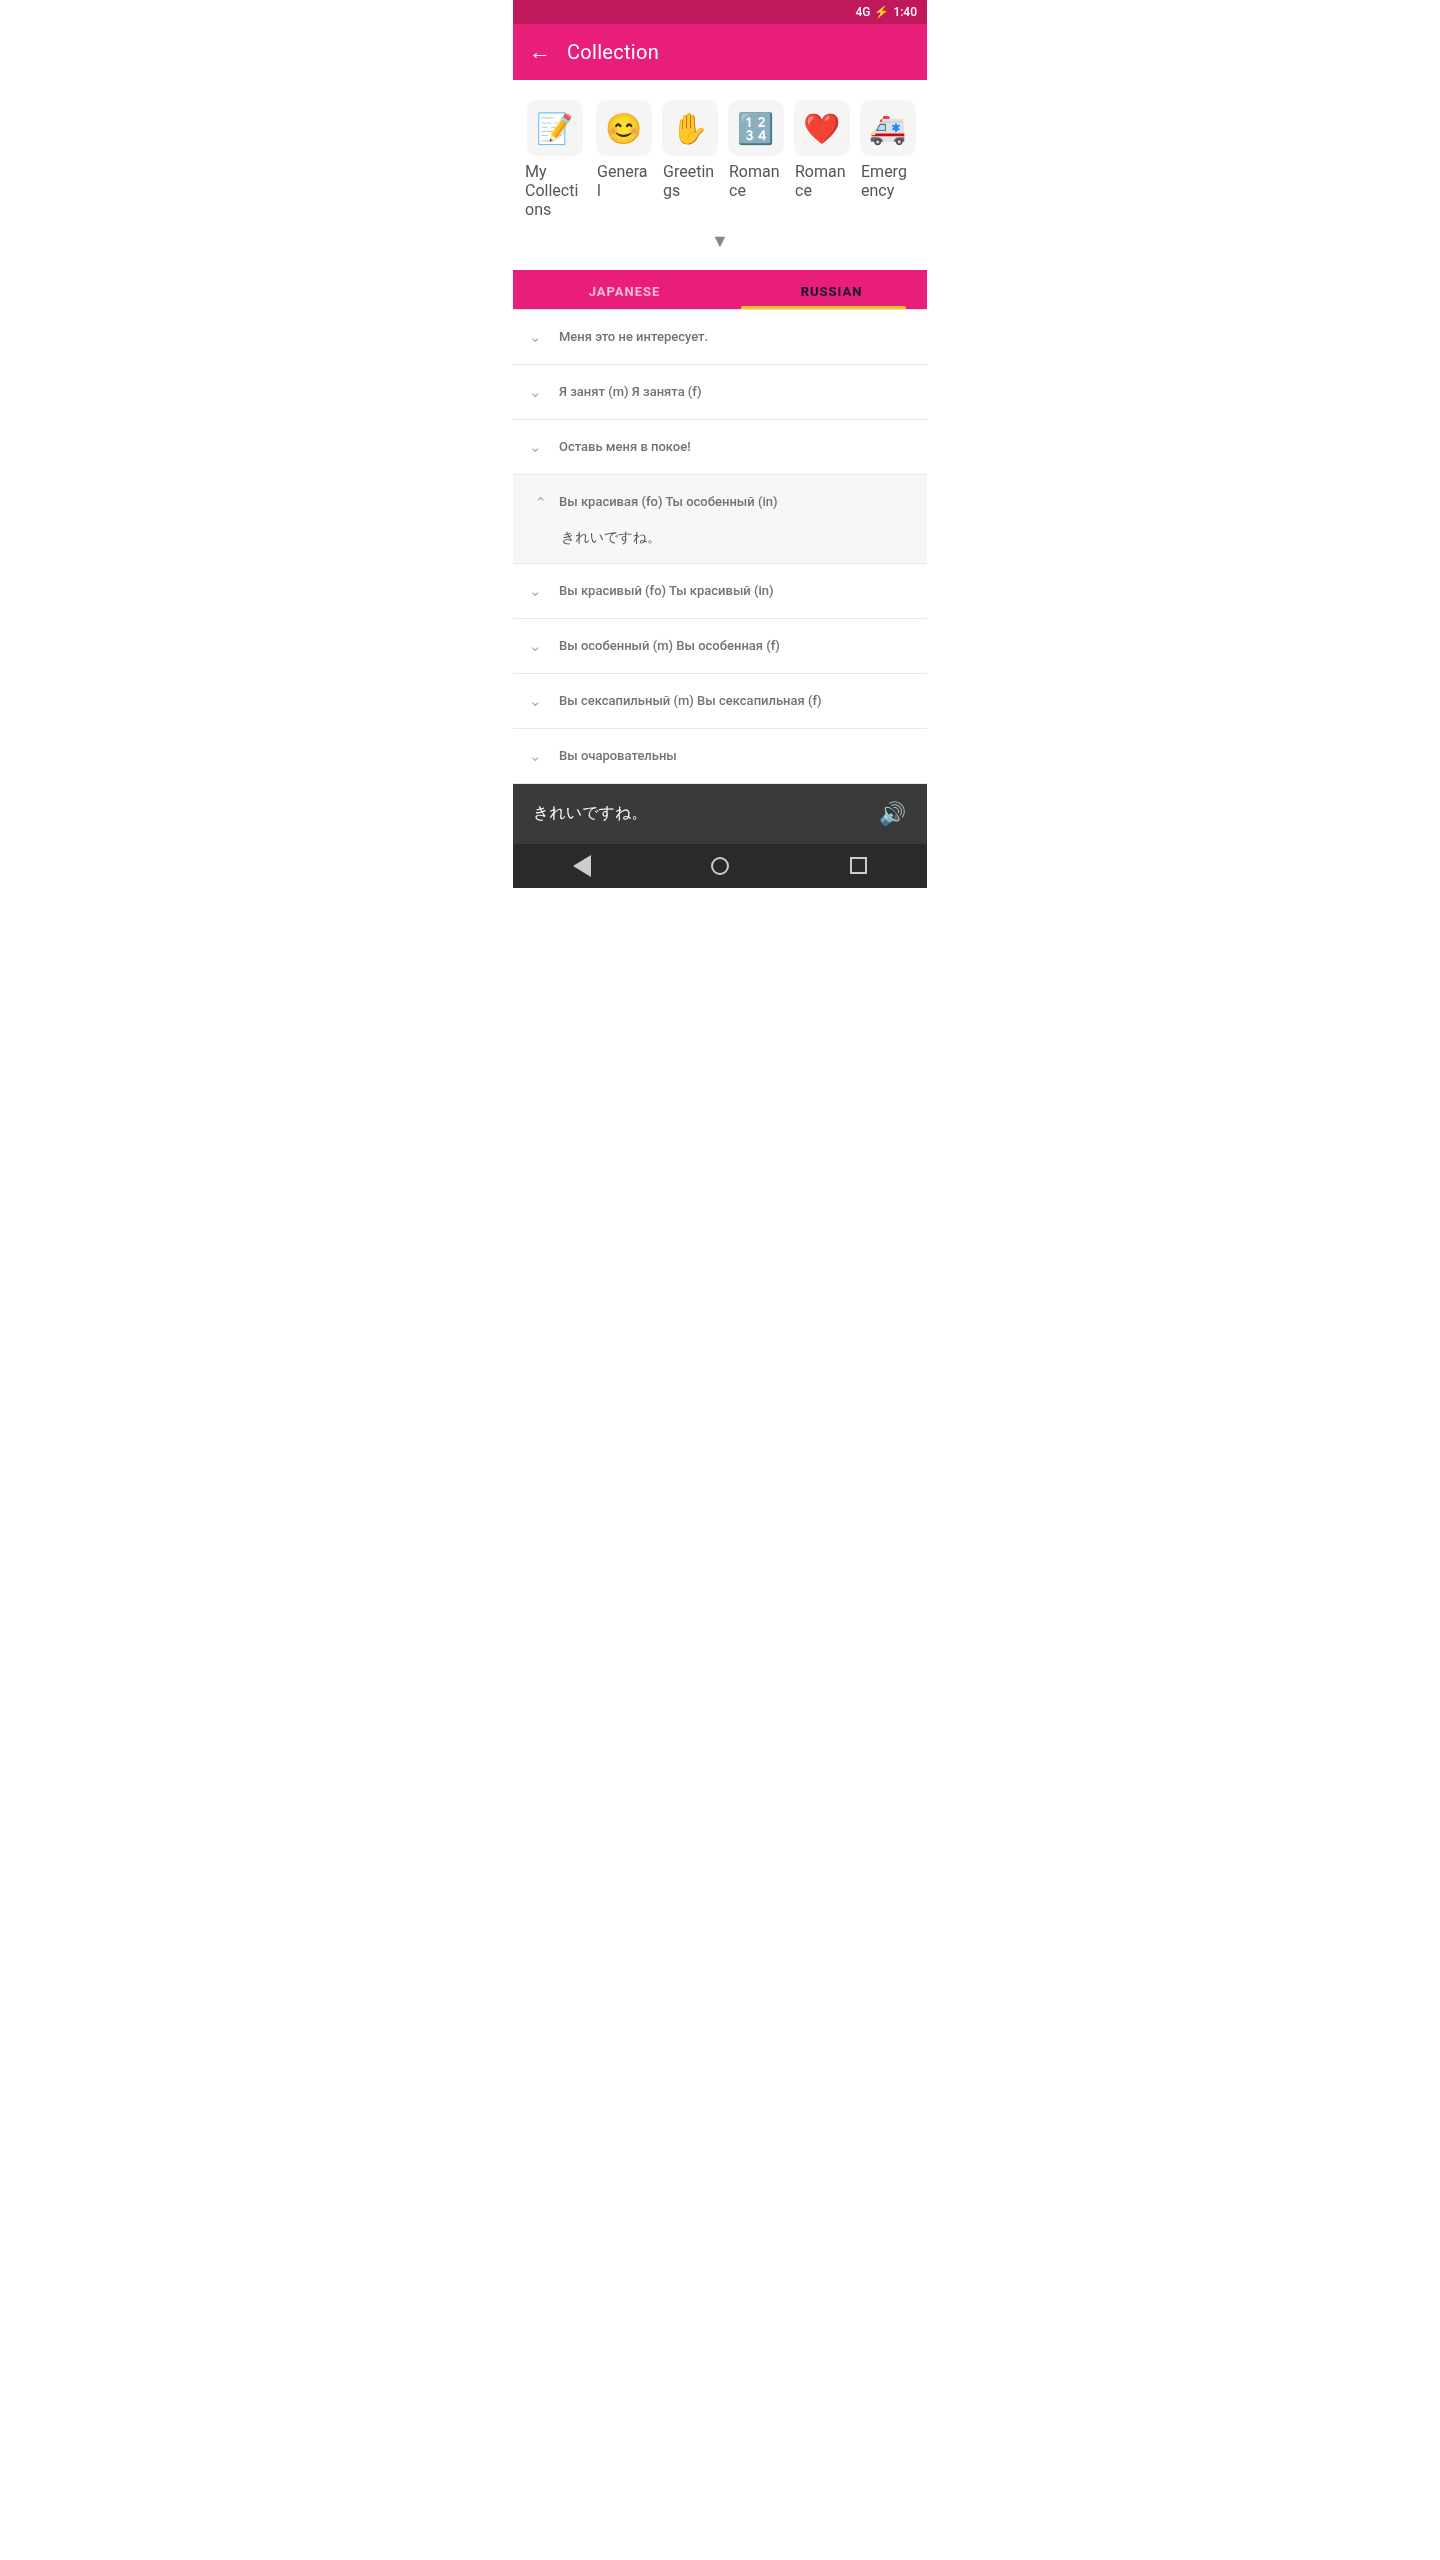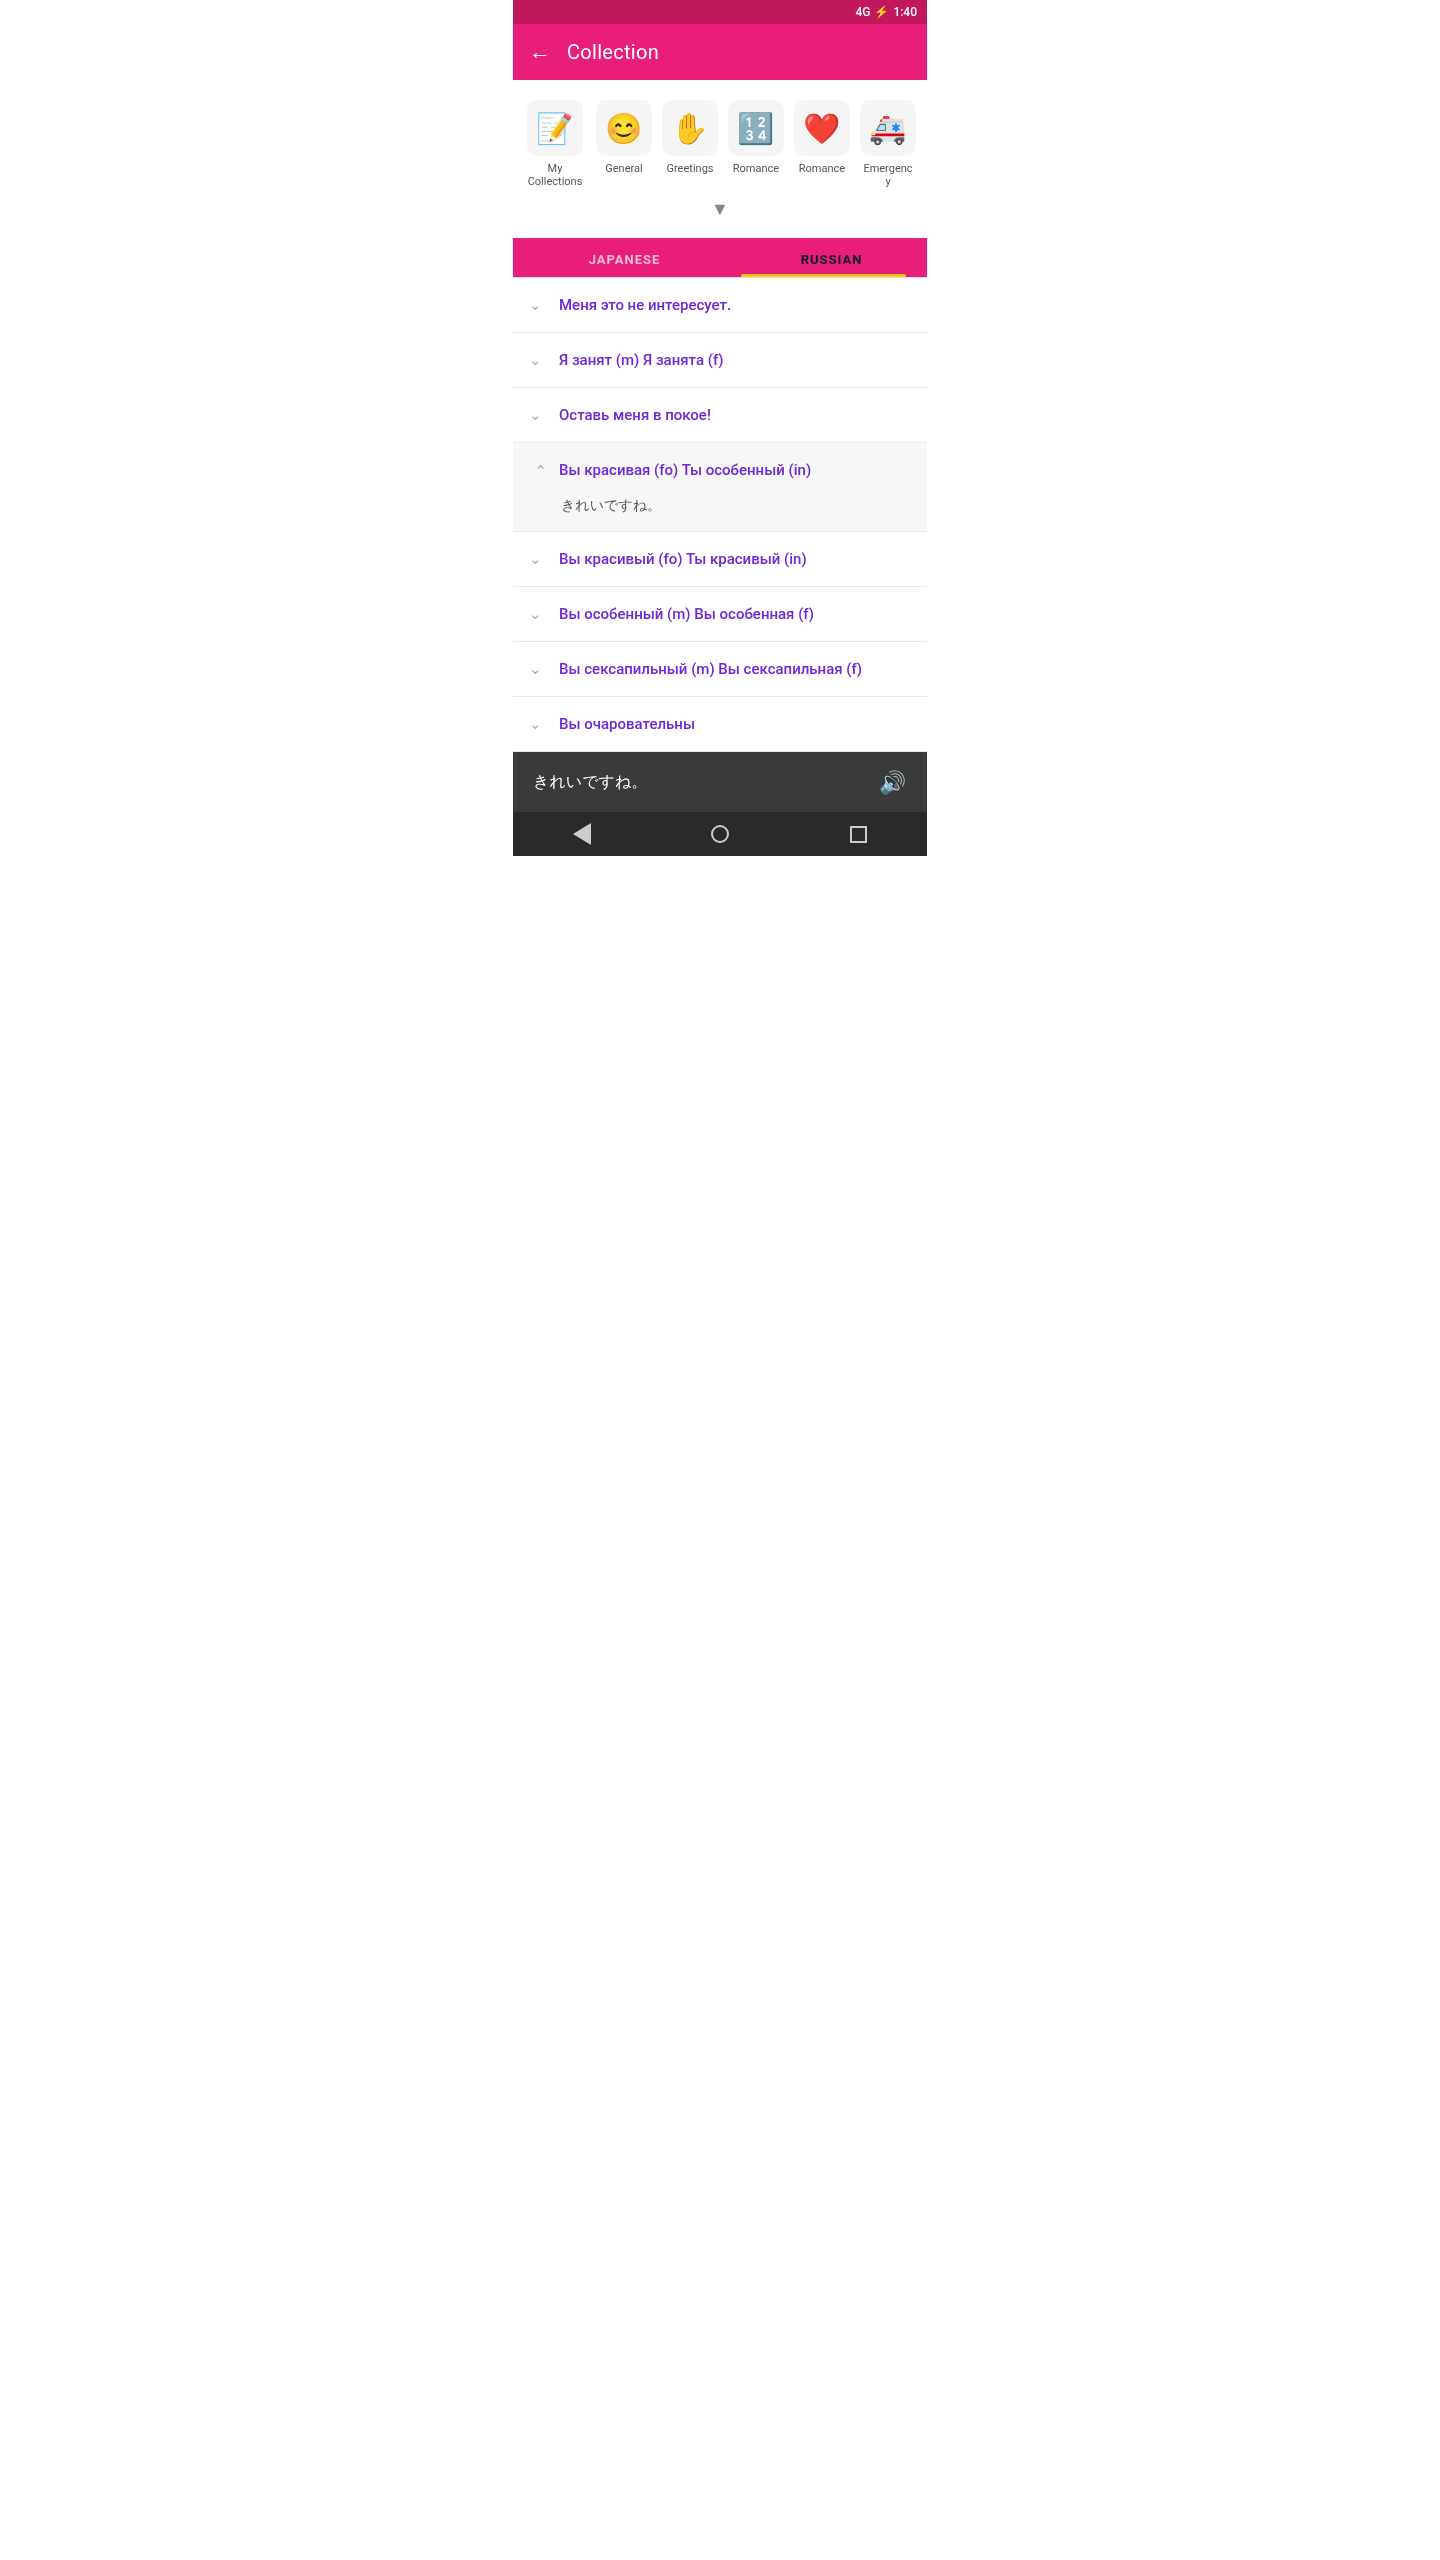--- a/index.html
+++ b/index.html
@@ -82,23 +82,23 @@
       height: 56px;
       background: #f5f5f5;
       border-radius: 10px;
       display: flex;
       align-items: center;
       justify-content: center;
       font-size: 30px;
       margin-bottom: 6px;
     }
     .category-label {
-      font-size: 11px;
+      font-size: 16px;
       color: #555;
-      text-align: center;
+      text-align: left;
       line-height: 1.2;
       word-break: break-word;
     }
 
     .expand-row {
       display: flex;
       justify-content: center;
       padding: 6px 0 10px 0;
     }
     .expand-chevron {
@@ -165,22 +165,22 @@
     .phrase-chevron {
       font-size: 15px;
       color: #aaa;
       min-width: 18px;
     }
     .phrase-chevron.up {
       transform: rotate(180deg);
       display: inline-block;
     }
     .phrase-text {
-      font-size: 15px;
-      color: #6d28d9;
+      font-size: 13px;
+      color: #737373;
       font-weight: 500;
       flex: 1;
     }
     .phrase-translation {
       padding: 0 16px 16px 48px;
       font-size: 14px;
       color: #555;
     }
 
     

